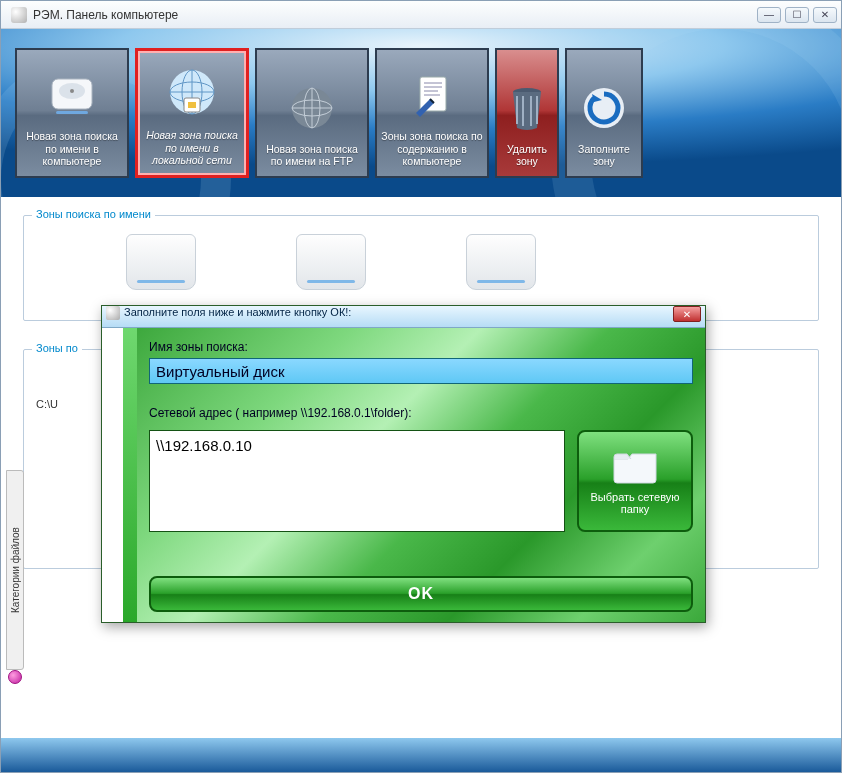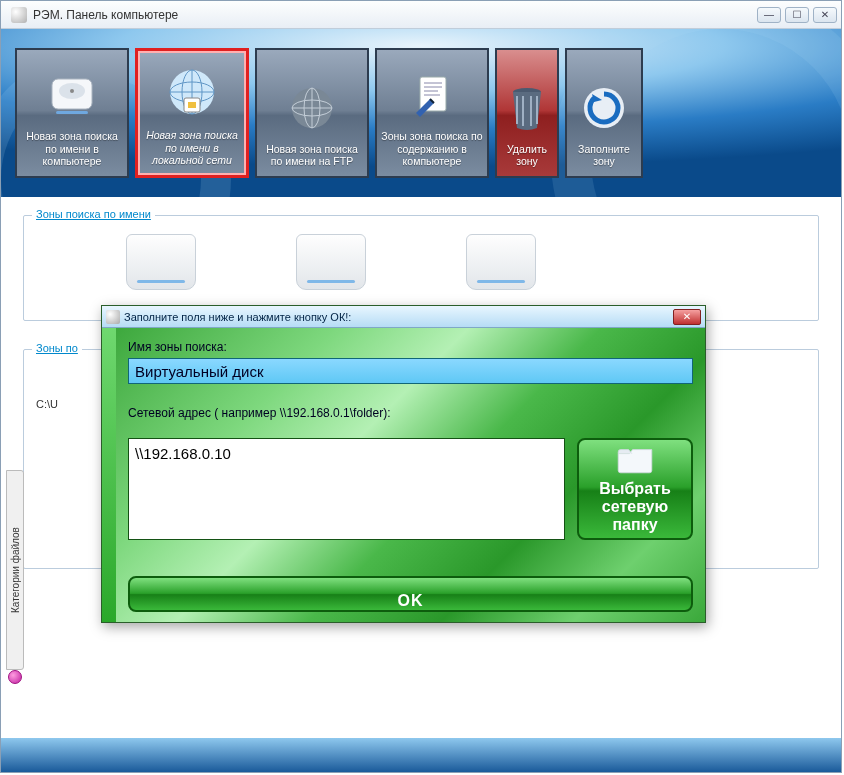--- a/index.html
+++ b/index.html
@@ -19,44 +19,44 @@
 
 .rbtn { width: 114px; height: 130px; border-radius: 0; border: 2px solid #2d3c4f; background: linear-gradient(#9aa9bc, #6f7f93 48%, #5a6b80 52%, #7b8ca0); display: flex; flex-direction: column; align-items: center; justify-content: flex-end; padding: 6px 4px 8px; position: relative; z-index: 2; color: #fff; text-align: center; cursor: pointer; }
 .rbtn.highlight { border: 3px solid #e02020; box-shadow: 0 0 0 2px #ffb0b0 inset; font-style: italic; }
 .rbtn.danger { background: linear-gradient(#d98e8e, #b03636 48%, #8e1f1f 52%, #a83a3a); width: 64px; justify-content: flex-end; }
 .rbtn.refresh { width: 78px; }
 .ricon { width: 62px; height: 62px; display:flex; align-items:center; justify-content:center; margin-bottom:4px; }
 .rlabel { font-size: 10.5px; line-height: 1.2; text-shadow: 0 1px 1px rgba(0,0,0,.4); }
 
 .content { padding: 18px 22px; background: #fff; height: calc(100% - 196px); position: relative; }
 .fieldset { border: 1px solid #bcd; border-radius: 2px; padding: 18px 12px 30px; margin-bottom: 28px; position: relative; }
-.legend { position: absolute; top: -8px; left: 8px; background: #fff; padding: 0 4px; font-size: 11px; color: #08c; text-decoration: underline; }
+.legend { position: absolute; top: -8px; left: 8px; background: #fff; padding: 0 4px; font-size: 11px; color: #08c; }
 .fieldset.top .drive-row { display: flex; gap: 100px; padding-left: 90px; }
 .drv { width: 70px; height: 56px; background: linear-gradient(#fefefe,#e2e6ea); border:1px solid #c9d1d9; border-radius:6px 6px 10px 10px; position:relative; }
 .drv::after{content:'';position:absolute;left:10px;right:10px;bottom:6px;height:3px;background:#7fb8e8;border-radius:2px;}
 
 .path-row { padding-top: 30px; font-size: 11px; color: #333; }
 .cat-badge { position:absolute; left:-18px; top:120px; width:18px; height:200px; background:#f0f0f0; border:1px solid #bbb; border-radius:3px 0 0 3px; writing-mode:vertical-rl; transform:rotate(180deg); font-size:10px; display:flex; align-items:center; justify-content:center; color:#333; }
 .cat-pin{ position:absolute; left:-16px; top:320px; width:14px; height:14px; border-radius:50%; background:radial-gradient(circle at 35% 35%, #ff9ce0,#c020a0); border:1px solid #a01080;}
 
 
 .dialog { position: absolute; left: 100px; top: 304px; width: 605px; height: 318px; border: 1px solid #2a5e2a; box-shadow: 2px 4px 12px rgba(0,0,0,.35); z-index: 50; background:#fff; }
-.dtitle { height: 22px; background: linear-gradient(#e8f6ff,#b6dcf5); display:flex; align-items:center; padding:0 4px; font-size:11px; color:#024; border-bottom:1px solid #7fa8c6; }
+.dtitle { height: 22px; background: linear-gradient(#e8f6ff,#b6dcf5); display:flex; align-items:flex-start; padding:0 4px; font-size:11px; color:#024; border-bottom:1px solid #7fa8c6; }
 .dtitle .dicon{width:14px;height:14px;margin-right:4px;background:radial-gradient(circle at 30% 30%,#fff,#aaa);border-radius:2px;}
 .dtitle .dclose{width:28px;height:16px;background:linear-gradient(#f5a0a0,#c03030);border:1px solid #802020;border-radius:2px;display:flex;align-items:center;justify-content:center;color:#fff;font-size:10px;margin-left:auto;cursor:pointer;}
-.dbody { height: calc(100% - 22px); display:flex; }
+.dbody { height: calc(100% - 22px); display:flex;padding-left:21px; }
 .dside { width: 14px; background: linear-gradient(#6fd86f,#2aa82a); }
 .dmain { flex:1; background: linear-gradient(135deg,#3da83d 0%, #7ed87e 25%, #b4f0b4 40%, #4ab84a 55%, #2a982a 70%, #6ed06e 85%, #3aa83a 100%); padding: 10px 12px 0; display:flex; flex-direction:column; position:relative; }
 .dlabel { font-size: 12px; color: #002; margin: 2px 0 4px; font-weight:400; }
 .dinput { width: 100%; height: 26px; background: linear-gradient(#8ad8ff,#5fc8f5); border:1px solid #167; font-size:15px; padding: 2px 6px; color:#002; }
-.drow2 { display:flex; gap:12px; margin-top:14px; flex:1; }
+.drow2 { display:flex; gap:12px; margin-top:6px; flex:1; }
 .dtextarea { flex:1; background:#fff; border:1px solid #145214; font-size:15px; padding:6px; resize:none; height:102px; }
-.dbrowse { width: 116px; height:102px; background: linear-gradient(#7fe07f,#2aa02a 48%, #178017 52%, #3ab83a); border:2px solid #0d5d0d; border-radius:8px; display:flex; flex-direction:column; align-items:center; justify-content:center; color:#fff; font-size:16px; text-align:center; cursor:pointer; padding:4px;font-weight:bold; }
+.dbrowse { width: 116px; height:102px; background: linear-gradient(#7fe07f,#2aa02a 48%, #178017 52%, #3ab83a); border:2px solid #0d5d0d; border-radius:8px; display:flex; flex-direction:column; align-items:center; justify-content:center; color:#fff; font-size:11px; text-align:center; cursor:pointer; padding:4px; }
 .dbrowse svg{margin-bottom:4px;}
-.dok { margin: 14px 0 10px; height: 36px; background: linear-gradient(#7fe07f,#2aa02a 48%, #178017 52%, #3ab83a); border:2px solid #0d5d0d; border-radius:8px; display:flex; align-items:flex-end; justify-content:center; color:#fff; font-size:16px; font-weight:bold; cursor:pointer; letter-spacing:1px; }
+.dok { margin: 14px 0 10px; height: 36px; background: linear-gradient(#7fe07f,#2aa02a 48%, #178017 52%, #3ab83a); border:2px solid #0d5d0d; border-radius:8px; display:flex; align-items:center; justify-content:center; color:#fff; font-size:16px; font-weight:bold; cursor:pointer; letter-spacing:1px; }
 
 .bottombar{position:absolute;left:0;right:0;bottom:0;height:34px;background:linear-gradient(#8ec8ee,#1a5a9a);}
 </style>
 </head>
 <body>
 
 <div class="window">
 
   <div class="titlebar">
     <div class="titlebar-icon"></div>

